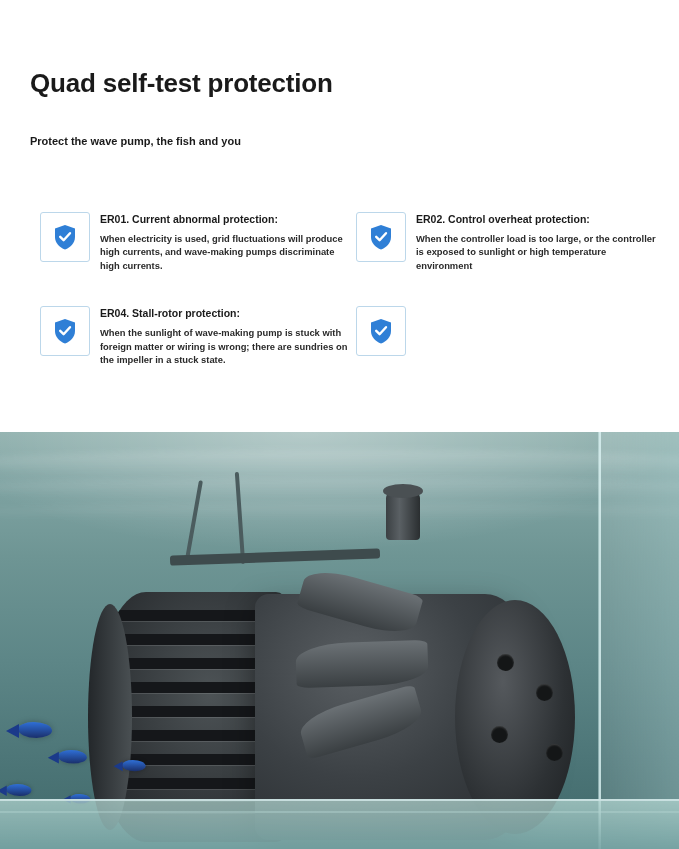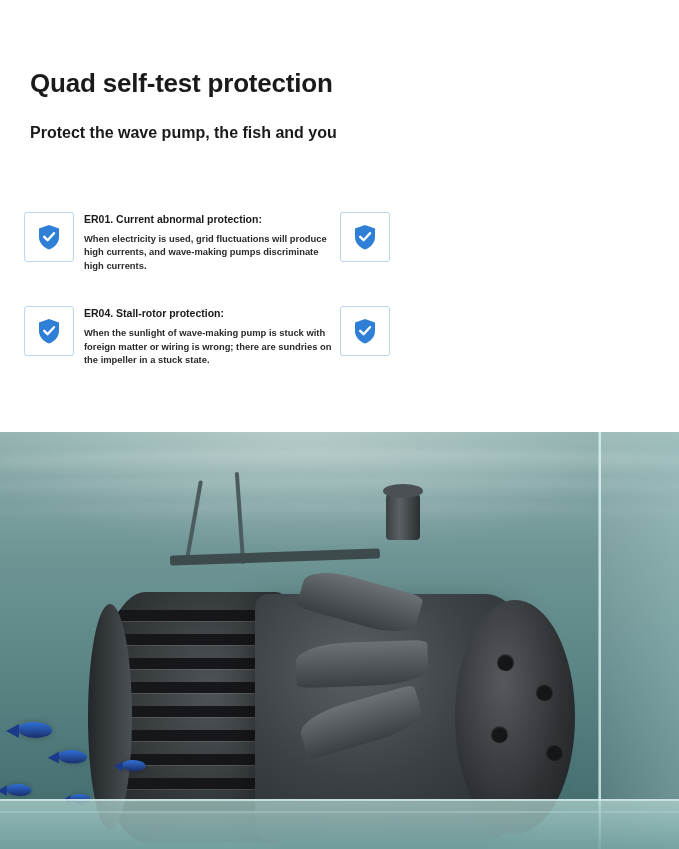--- a/index.html
+++ b/index.html
@@ -30,28 +30,28 @@
     left: 30px;
     top: 68px;
     font-size: 26px;
     font-weight: bold;
     color: #1a1a1a;
     letter-spacing: -0.2px;
   }
   .subtitle {
     position: absolute;
     left: 30px;
-    top: 124px;
-    font-size: 16px;
+    top: 135px;
+    font-size: 11px;
     font-weight: bold;
     color: #1a1a1a;
   }
   .features {
     position: absolute;
-    left: 24px;
+    left: 40px;
     top: 212px;
     width: 632px;
   }
   .feature-row {
     display: flex;
   }
   .feature {
     display: flex;
     width: 316px;
     box-sizing: border-box;
@@ -297,20 +297,24 @@
             <div class="feature-body">When electricity is used, grid fluctuations will produce high currents, and wave-making pumps discriminate high currents.</div>
           </div>
         </div>
 
         <div class="feature">
           <div class="shield-box">
             <svg width="26" height="28" viewBox="0 0 26 28" aria-hidden="true">
               <path d="M13 2 L23 5.5 V14 C23 20 18.5 24.5 13 26.5 C7.5 24.5 3 20 3 14 V5.5 Z" fill="#2f7fd6"></path>
               <path d="M8.2 13.8 L11.6 17.2 L18 10.2" fill="none" stroke="#ffffff" stroke-width="2.4" stroke-linecap="round" stroke-linejoin="round"></path>
             </svg>
+          </div>
+          <div class="feature-text">
+            <div class="feature-head">ER02. Control overheat protection:</div>
+            <div class="feature-body">When the controller load is too large, or the controller is exposed to sunlight or high temperature environment</div>
           </div>
         </div>
 
       </div>
 
       <div class="feature-row row2">
 
         <div class="feature">
           <div class="shield-box">
             <svg width="26" height="28" viewBox="0 0 26 28" aria-hidden="true">

